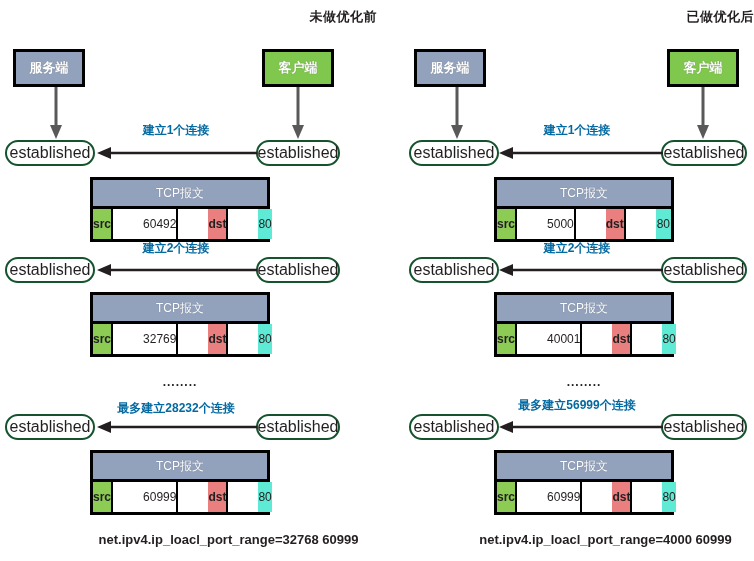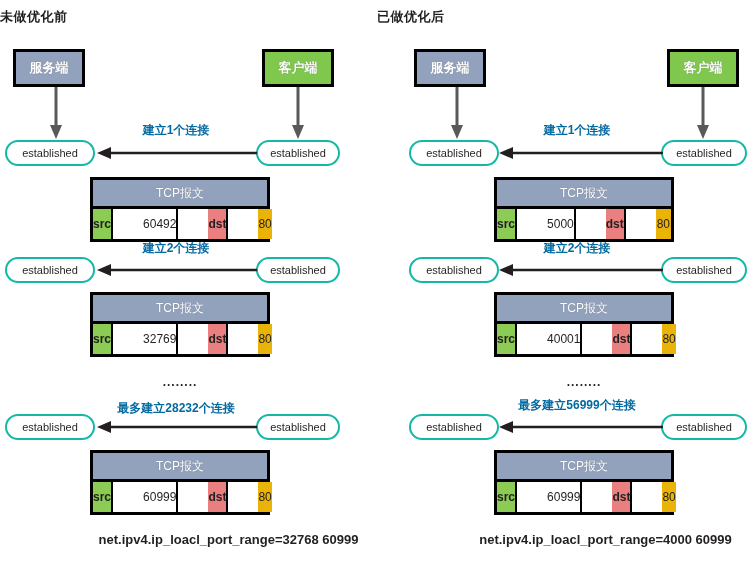--- a/index.html
+++ b/index.html
@@ -6,44 +6,44 @@
   body{
     width:754px;height:561px;position:relative;overflow:hidden;
     font-family:"Liberation Sans","DejaVu Sans",sans-serif;
     color:#231f20;
   }
   .panel{position:absolute;top:0;width:377px;height:561px;}
   .panel-left{left:0;}
   .panel-right{left:377px;}
 
   .panel-title{
-    position:absolute;top:8px;left:0;width:377px;text-align:left;
+    position:absolute;top:8px;left:0;width:377px;text-align:right;
     font-size:13px;font-weight:bold;letter-spacing:.5px;color:#231f20;
   }
 
   
   .endpoint{
     position:absolute;width:72px;height:38px;border:3px solid #000;
     box-sizing:border-box;display:flex;align-items:center;justify-content:center;
     font-size:13px;font-weight:bold;color:#ffffff;
     text-shadow:0 0 1px rgba(0,0,0,.35);
   }
   .endpoint.server{background:#93a2bc;left:13px;top:49px;}
   .endpoint.client{background:#7fc74d;left:262px;top:49px;}
 
   
   .vline{position:absolute;width:0;height:0;}
   .vline svg{display:block;overflow:visible;}
 
   
   .est{
     position:absolute;height:26px;box-sizing:border-box;
-    border:2px solid #14b8a6;border-radius:13px;background:#ffffff;
+    border:2px solid #14532d;border-radius:13px;background:#ffffff;
     display:flex;align-items:center;justify-content:center;
-    font-size:11px;color:#231f20;white-space:nowrap;
+    font-size:16px;color:#231f20;white-space:nowrap;
   }
   .est.left{left:5px;width:90px;}
   .est.right{left:256px;width:84px;}
 
   
   .conn{position:absolute;left:95px;width:162px;height:26px;}
   .conn svg{display:block;overflow:visible;}
   .conn-label{
     position:absolute;left:95px;width:162px;text-align:center;
     font-size:12px;font-weight:bold;color:#0369a1;white-space:nowrap;
@@ -63,21 +63,21 @@
   .pkt-row{display:flex;height:30px;gap:30px;}
   .pkt-cell{
     display:flex;align-items:center;justify-content:center;
     font-size:12px;color:#231f20;box-sizing:border-box;
     border-right:2px solid #000;
   }
   .pkt-cell:last-child{border-right:none;}
   .c-src{width:36px;background:#8ccc55;font-weight:bold;}
   .c-sport{width:62px;background:#ffffff;}
   .c-dst{width:36px;background:#ea7f7f;font-weight:bold;}
-  .c-dport{width:40px;background:#eab308;}
+  .c-dport{width:40px;background:#5eead4;}
 
   
   .dots{
     position:absolute;left:90px;width:180px;text-align:center;
     font-size:12px;font-weight:bold;letter-spacing:1px;color:#231f20;
   }
 
   
   .sysctl{
     position:absolute;bottom:14px;left:0;width:377px;text-align:center;

